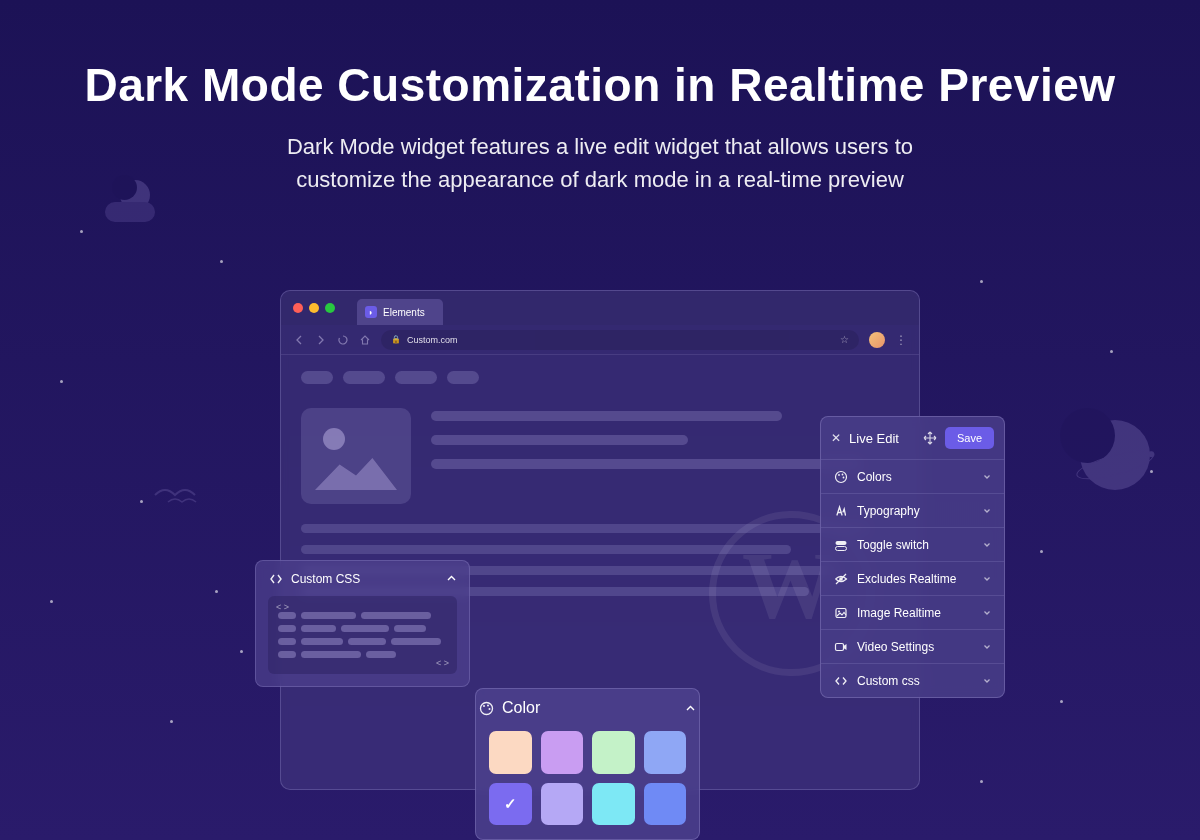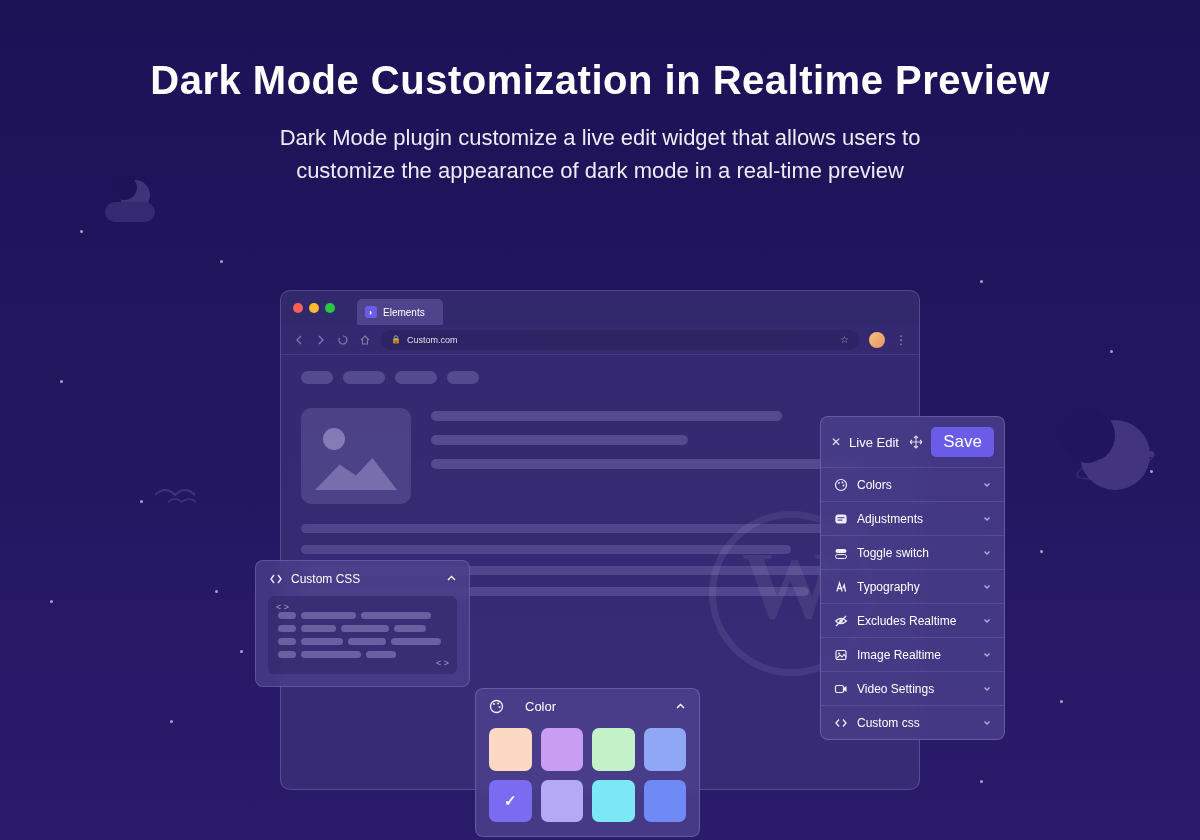--- a/index.html
+++ b/index.html
@@ -23,21 +23,21 @@
 
 .bird { position:absolute; top:480px; left:150px; opacity:.25; }
 .bird svg { width:60px; height:30px; }
 
 .big-moon { position:absolute; top:420px; right:50px; opacity:.28; }
 .big-moon-shape{width:70px;height:70px;border-radius:50%;background:#9182c8;position:relative;}
 .big-moon-shape::after{content:"";position:absolute;width:55px;height:55px;border-radius:50%;background:#1c1256;left:-20px;top:-12px;}
 .orbit{position:absolute;top:35px;left:-5px;width:80px;height:20px;border:1.5px solid #9182c8;border-radius:50%;transform:rotate(-15deg);}
 .orbit::before{content:"";position:absolute;width:6px;height:6px;background:#9182c8;border-radius:50%;right:-2px;top:5px;}
 
-h1 { font-size: 40px; font-weight:800; text-align:center; padding-top:58px; letter-spacing:.5px;}
+h1 { font-size: 46px; font-weight:800; text-align:center; padding-top:58px; letter-spacing:.5px;}
 .subtitle { font-size:22px; font-weight:400; text-align:center; max-width:720px; margin:18px auto 0; line-height:1.5; opacity:.92;}
 
 .browser {
   position:absolute; top:290px; left:50%; transform:translateX(-50%);
   width:640px; height:500px;
   background: rgba(70, 58, 130, .55);
   border:1px solid rgba(180,170,230,.25);
   border-radius:10px;
   backdrop-filter: blur(4px);
 }
@@ -70,39 +70,39 @@
 
 .wp-logo{position:absolute;top:220px;right:45px;width:165px;height:165px;opacity:.07;border:7px solid #fff;border-radius:50%;}
 .wp-logo::before{content:"W";position:absolute;font-size:95px;font-weight:bold;font-family:Georgia,serif;top:13px;left:26px;color:#fff;}
 
 
 .live-edit{position:absolute;top:416px;right:195px;width:185px;background:rgba(72,60,135,.88);border:1px solid rgba(180,170,230,.3);border-radius:8px;backdrop-filter:blur(6px);}
 .le-header{display:flex;align-items:center;padding:10px 10px;gap:8px;}
 .le-close{font-size:12px;opacity:.85;cursor:pointer;}
 .le-title{font-size:13px;font-weight:500;flex:1;}
 .le-move{opacity:.8;}
-.le-save{background:#6b5ce7;border:none;color:#fff;font-size:17px;padding:5px 12px;border-radius:5px;cursor:pointer;font-weight:500;}
+.le-save{background:#6b5ce7;border:none;color:#fff;font-size:11px;padding:5px 12px;border-radius:5px;cursor:pointer;font-weight:500;}
 .le-item{display:flex;align-items:center;padding:9px 12px;border-top:1px solid rgba(180,170,230,.18);gap:9px;font-size:12px;cursor:pointer;}
 .le-icon{width:15px;height:15px;display:flex;align-items:center;justify-content:center;opacity:.92;}
 .le-label{flex:1;}
 .le-chev{opacity:.6;}
 
 
 .css-panel{position:absolute;top:560px;left:255px;width:215px;background:rgba(78,66,142,.7);border:1px solid rgba(180,170,230,.25);border-radius:8px;backdrop-filter:blur(5px);}
 .css-header{display:flex;align-items:center;padding:10px 12px;gap:8px;font-size:12px;}
 .css-chev{margin-left:auto;}
 .css-body{background:rgba(47,37,100,.55);margin:0 12px 12px;border-radius:6px;padding:10px;position:relative;}
 .css-tag{font-size:9px;opacity:.5;position:absolute;}
 .css-tag.open{top:6px;left:8px;}.css-tag.close{bottom:6px;right:8px;}
 .seg-row{display:flex;gap:5px;margin:6px 0;}
 .seg{height:7px;border-radius:4px;background:rgba(180,170,225,.4);}
 
 
 .color-panel{position:absolute;top:688px;left:475px;width:225px;background:rgba(78,66,142,.8);border:1px solid rgba(180,170,230,.28);border-radius:8px;backdrop-filter:blur(5px);}
-.color-header{display:flex;align-items:center;padding:10px 13px;gap:21px;font-size:13px;}
+.color-header{display:flex;align-items:center;padding:10px 3px;gap:8px;font-size:16px;}
 .swatches{display:grid;grid-template-columns:repeat(4,1fr);gap:9px;padding:4px 13px 14px;}
 .swatch{aspect-ratio:1;border-radius:7px;cursor:pointer;position:relative;}
 .swatch.sel::after{content:"✓";position:absolute;top:50%;left:50%;transform:translate(-50%,-50%);color:#fff;font-size:15px;font-weight:bold;}
 
 svg{display:block}
 </style>
 </head>
 <body>
 
 <div class="star s1"></div>
@@ -129,21 +129,21 @@
       <path d="M5 15 Q15 5 25 15 Q35 5 45 15" stroke="#9182c8" stroke-width="2" fill="none"></path>
       <path d="M18 22 Q25 16 32 22 Q39 16 46 22" stroke="#9182c8" stroke-width="1.5" fill="none"></path>
     </svg>
 </div>
 <div class="big-moon">
   <div class="big-moon-shape"></div>
     <div class="orbit"></div>
 </div>
 
 <h1>Dark Mode Customization in Realtime  Preview</h1>
-<p class="subtitle">Dark Mode plugin customize a live edit widget that allows users to customize the appearance of dark mode in a real-time preview</p>
+<p class="subtitle">Dark Mode widget features a live edit widget that allows users to customize the appearance of dark mode in a real-time preview</p>
 
 <div class="browser">
   <div class="tab-bar">
     <div class="dot r"></div>
     <div class="dot g"></div>
     <div class="dot y"></div>
     <div class="tab">
       <span class="tab-icon">◗</span>
       <span>Elements</span>
     </div>
@@ -224,53 +224,38 @@
         <span class="le-label">Colors</span>
         <span class="le-chev">
           <svg width="10" height="10" viewBox="0 0 10 10">
             <path d="M2.5 3.5 L5 6 L7.5 3.5" stroke="#fff" stroke-width="1.3" fill="none"></path>
           </svg>
         </span>
       </div>
       <div class="le-item">
         <span class="le-icon">
           <svg width="14" height="14" viewBox="0 0 14 14">
-            <rect x="2" y="3" width="10" height="8" rx="2" stroke="#fff" stroke-width="1.2" fill="#fff"></rect>
-            <rect x="3.5" y="5" width="7" height="1.2" fill="#5a4ba8"></rect>
-            <rect x="3.5" y="7.5" width="5" height="1.2" fill="#5a4ba8"></rect>
-          </svg>
-        </span>
-        <span class="le-label">Adjustments</span>
+            <path d="M3 11 L5.5 3 L8 11 M3.8 8.5 H7.2 M9 8 L10.2 5 L11.4 11" stroke="#fff" stroke-width="1.3" fill="none" stroke-linecap="round"></path>
+          </svg>
+        </span>
+        <span class="le-label">Typography</span>
         <span class="le-chev">
           <svg width="10" height="10" viewBox="0 0 10 10">
             <path d="M2.5 3.5 L5 6 L7.5 3.5" stroke="#fff" stroke-width="1.3" fill="none"></path>
           </svg>
         </span>
       </div>
       <div class="le-item">
         <span class="le-icon">
           <svg width="14" height="14" viewBox="0 0 14 14">
             <rect x="1.5" y="3" width="11" height="4" rx="2" fill="#fff"></rect>
             <rect x="1.5" y="8.5" width="11" height="4" rx="2" stroke="#fff" fill="none" stroke-width="1"></rect>
           </svg>
         </span>
         <span class="le-label">Toggle switch</span>
-        <span class="le-chev">
-          <svg width="10" height="10" viewBox="0 0 10 10">
-            <path d="M2.5 3.5 L5 6 L7.5 3.5" stroke="#fff" stroke-width="1.3" fill="none"></path>
-          </svg>
-        </span>
-      </div>
-      <div class="le-item">
-        <span class="le-icon">
-          <svg width="14" height="14" viewBox="0 0 14 14">
-            <path d="M3 11 L5.5 3 L8 11 M3.8 8.5 H7.2 M9 8 L10.2 5 L11.4 11" stroke="#fff" stroke-width="1.3" fill="none" stroke-linecap="round"></path>
-          </svg>
-        </span>
-        <span class="le-label">Typography</span>
         <span class="le-chev">
           <svg width="10" height="10" viewBox="0 0 10 10">
             <path d="M2.5 3.5 L5 6 L7.5 3.5" stroke="#fff" stroke-width="1.3" fill="none"></path>
           </svg>
         </span>
       </div>
       <div class="le-item">
         <span class="le-icon">
           <svg width="14" height="14" viewBox="0 0 14 14">
             <path d="M1.5 7 Q7 2 12.5 7 Q7 12 1.5 7" stroke="#fff" stroke-width="1.2" fill="none"></path>

